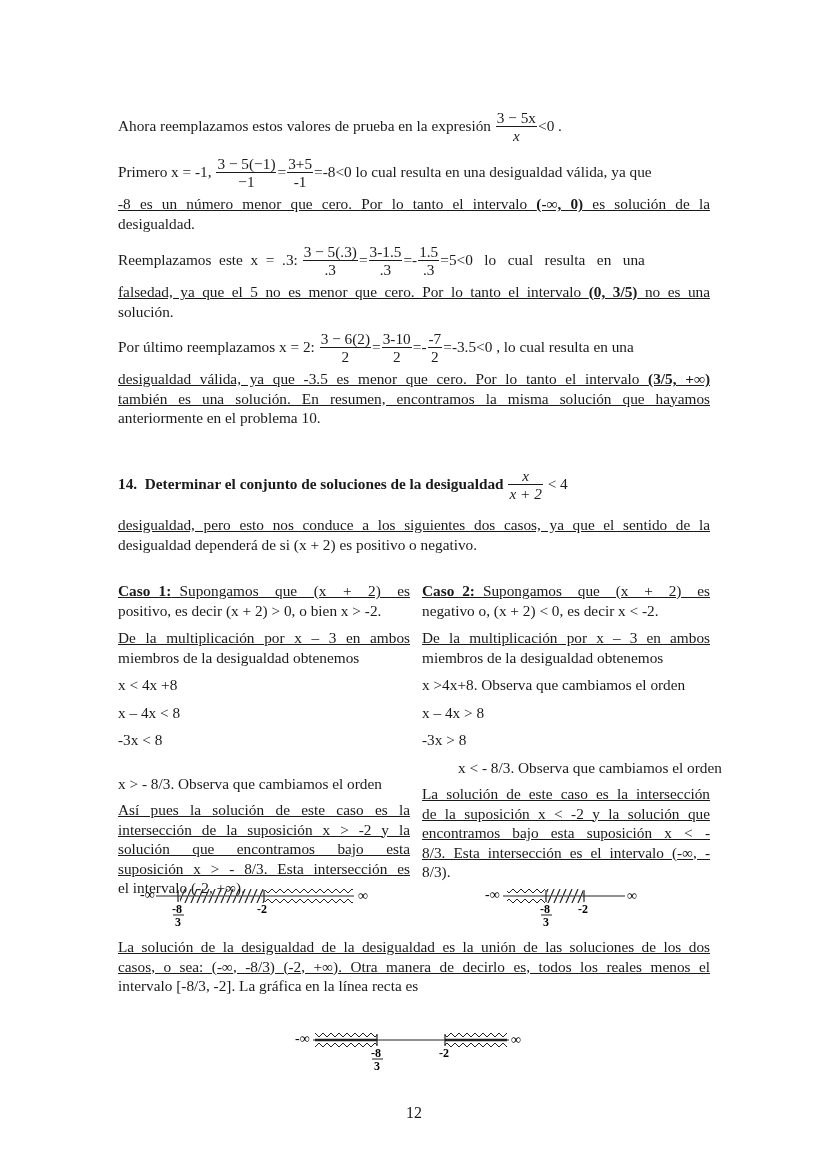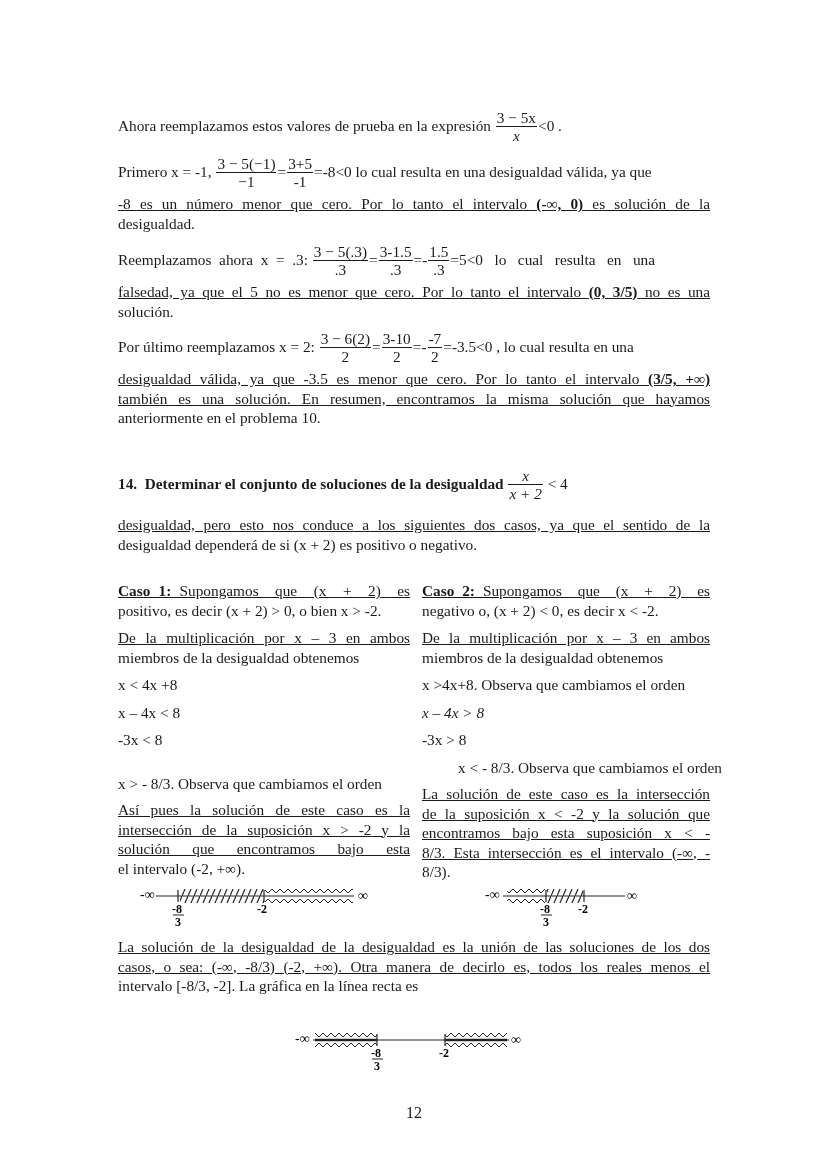--- a/index.html
+++ b/index.html
@@ -45,21 +45,21 @@
         <span class="num">3+5</span>
         <span class="den">-1</span>
       </span><span>=-8&lt;0  lo cual resulta en una desigualdad válida, ya que</span>
     </span>
     <span class="jline"><span>-8 es un número menor que cero. Por lo tanto el intervalo </span><b>(-∞, 0)</b><span> es solución de la</span></span>
     <span class="line">desigualdad.</span>
   </div>
 
   <div class="blk" style="top:244px;">
     <span class="line" style="height:38px;">
-      <span style="white-space:pre;">Reemplazamos  ahora  x  =  .3:</span>
+      <span style="white-space:pre;">Reemplazamos  este  x  =  .3:</span>
       <span class="frac">
         <span class="num">3 − 5(.3)</span>
         <span class="den">.3</span>
       </span><span>=</span><span class="frac">
         <span class="num">3-1.5</span>
         <span class="den">.3</span>
       </span><span>=-</span><span class="frac">
         <span class="num">1.5</span>
         <span class="den">.3</span>
       </span><span style="white-space:pre;">=5&lt;0   lo   cual   resulta   en   una</span>
@@ -108,30 +108,31 @@
     <span class="line">positivo, es decir (x + 2) &gt; 0, o bien x &gt; -2.</span>
     <span class="jline" style="margin-top:8px;">De la multiplicación por x – 3 en ambos</span>
     <span class="line">miembros de la desigualdad obtenemos</span>
     <span class="line" style="margin-top:8px;">x &lt; 4x +8</span>
     <span class="line" style="margin-top:8px;">x – 4x &lt; 8</span>
     <span class="line" style="margin-top:8px;">-3x &lt; 8</span>
     <span class="line" style="margin-top:24px;">x &gt; - 8/3. Observa que cambiamos el orden</span>
     <span class="jline" style="margin-top:7px;">Así pues la solución de este caso es la</span>
     <span class="jline">intersección de la suposición x &gt; -2 y la</span>
     <span class="jline">solución   que   encontramos   bajo   esta</span>
+    <span class="jline">suposición x &gt; - 8/3. Esta intersección es</span>
     <span class="line">el intervalo (-2, +∞).</span>
   </div>
 
   <div class="col" style="left:422px; top:581px; width:288px;">
     <span class="jline"><b>Caso 2:</b><span style="white-space:pre;"> Supongamos  que  (x  +  2)  es</span></span>
     <span class="line">negativo o, (x + 2) &lt; 0, es decir x &lt; -2.</span>
     <span class="jline" style="margin-top:8px;">De la multiplicación por x – 3 en ambos</span>
     <span class="line">miembros de la desigualdad obtenemos</span>
     <span class="line" style="margin-top:8px;">x &gt;4x+8. Observa que cambiamos el orden</span>
-    <span class="line" style="margin-top:8px;font-style:italic;">x – 4x &gt; 8</span>
+    <span class="line" style="margin-top:8px;">x – 4x &gt; 8</span>
     <span class="line" style="margin-top:8px;">-3x &gt; 8</span>
     <span class="line" style="margin-top:8px;margin-left:36px;">x &lt; - 8/3. Observa que cambiamos el orden</span>
     <span class="jline" style="margin-top:7px;">La solución de este caso es la intersección</span>
     <span class="jline">de la suposición x &lt; -2 y la solución que</span>
     <span class="jline">encontramos bajo esta suposición x &lt; -</span>
     <span class="jline">8/3. Esta intersección es el intervalo (-∞, -</span>
     <span class="line">8/3).</span>
   </div>
 
   <div class="nl" style="left:140px; top:882px;">

